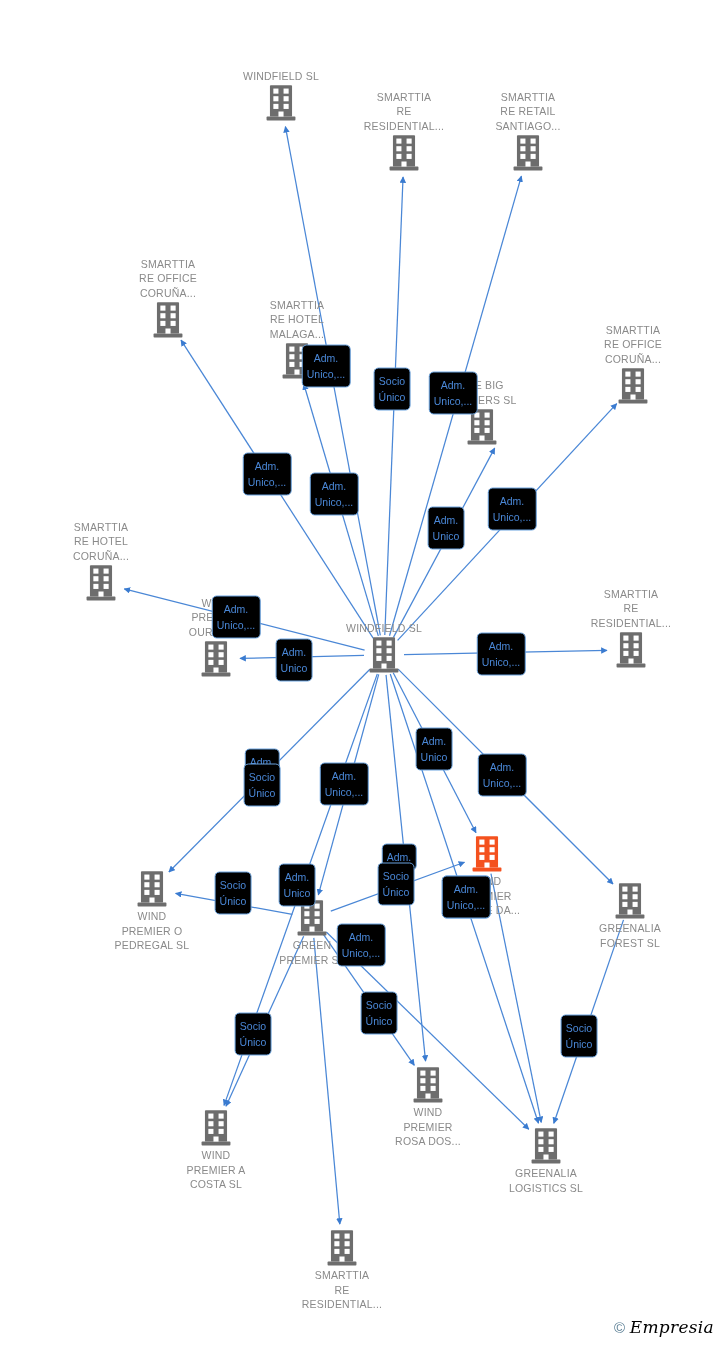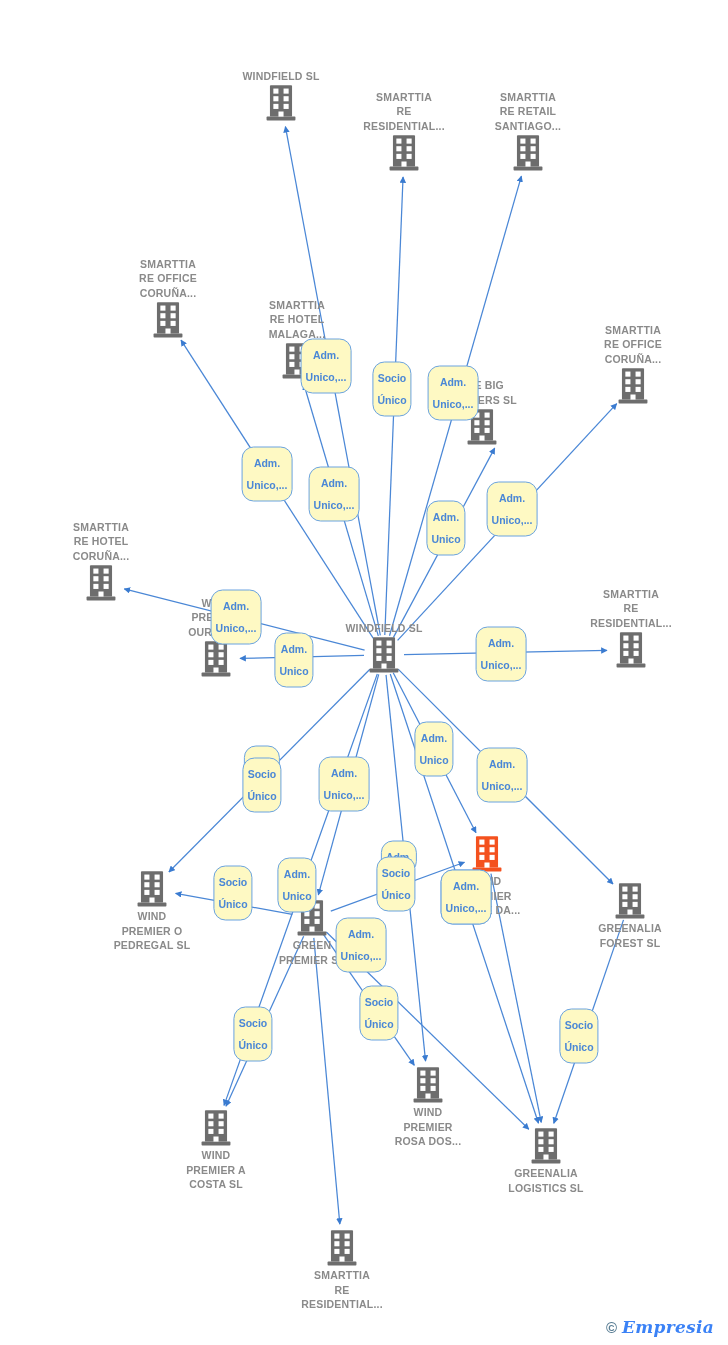--- a/index.html
+++ b/index.html
@@ -12,21 +12,20 @@
     font-family: "Liberation Sans", sans-serif;
     width: 728px;
     height: 1345px;
     overflow: hidden;
   }
   #graph {
     position: relative;
     width: 728px;
     height: 1345px;
     background: #ffffff;
-    font-weight: bold;
   }
   #edges {
     position: absolute;
     left: 0;
     top: 0;
     width: 728px;
     height: 1345px;
   }
 
   
@@ -51,44 +50,44 @@
     margin: 0 auto;
     width: 118px;
   }
   .node.lbl-above .nlabel { margin-bottom: 1px; }
   .node.lbl-below .nlabel { margin-top: 1px; }
 
   
   .elabel {
     position: absolute;
     box-sizing: border-box;
-    background: #fef9c3;
+    background: #000000;
     border: 1.3px solid #6aa3e0;
-    border-radius: 12px;
+    border-radius: 5px;
     color: #4a87d6;
     font-size: 10.5px;
-    line-height: 22px;
+    line-height: 16px;
     text-align: center;
     padding: 4px 4px 5px 4px;
     white-space: pre-line;
     transform: translate(-50%, -50%);
   }
 
   .watermark {
     position: absolute;
     right: 14px;
     bottom: 8px;
     font-size: 15px;
     color: #5b7f95;
     letter-spacing: .3px;
     line-height: 18px;
     white-space: nowrap;
   }
   .watermark .wm-brand {
-    color: #3b82f6;
+    color: #000000;
     font-family: "DejaVu Serif", serif;
     font-style: italic;
     font-size: 17px;
   }
 </style>
 </head>
 <body>
 
 <div id="graph">
 

